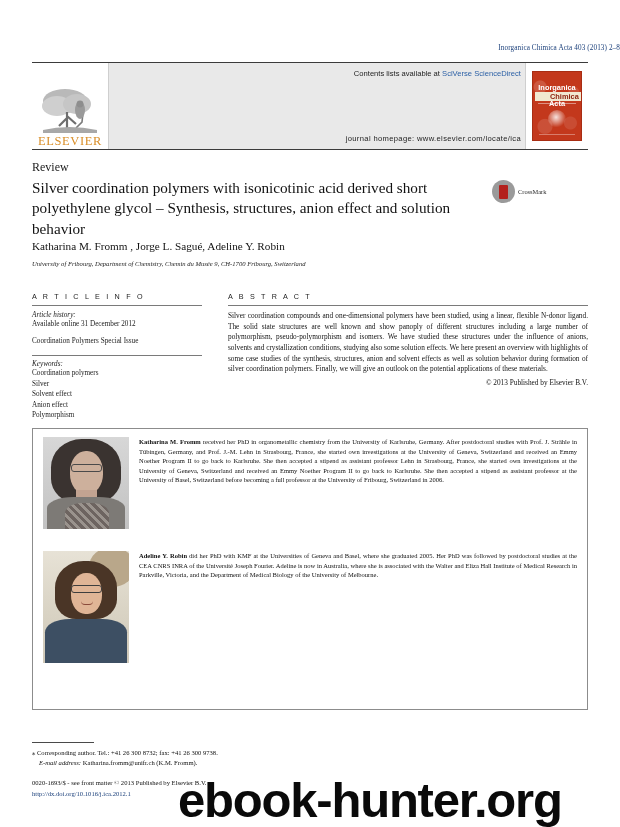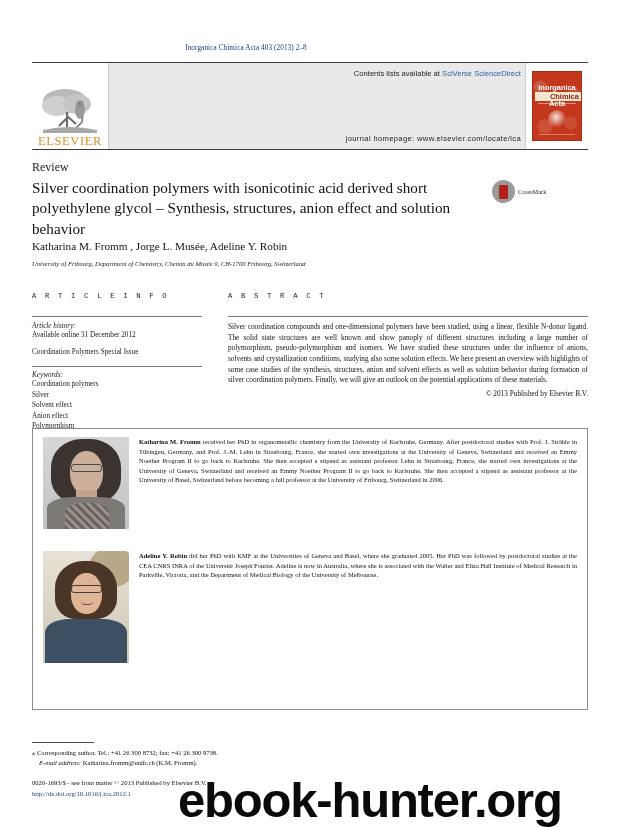--- a/index.html
+++ b/index.html
@@ -14,22 +14,22 @@
     position: relative;
     width: 620px;
     height: 827px;
     background: #ffffff;
     overflow: hidden;
   }
 
   
   .running-head {
     position: absolute;
-    top: 44px; left: 0; width: 492px;
-    text-align: center;
+    top: 44px; left: 0; width: 620px;
+    text-align: right;
     font-size: 7.2px;
     color: #1a3f7a;
     letter-spacing: .1px;
   }
 
   
   .masthead {
     position: absolute;
     top: 62px; left: 32px;
     width: 556px; height: 88px;
@@ -200,25 +200,25 @@
     position: absolute;
     top: 292px; left: 32px;
     width: 170px;
   }
   .abs-col {
     position: absolute;
     top: 292px; left: 228px;
     width: 360px;
   }
   .sec-head {
-    font-family: Liberation Mono, monospace;
+    font-family: Liberation Sans, sans-serif;
     font-size: 7.2px;
     letter-spacing: 2.2px;
     color: #1b1b1b;
-    margin-bottom: 16px;
+    margin-bottom: 4px;
   }
   .hr-thin {
     height: 0.8px; background: #7a7a7a; margin: 4px 0 5px 0;
   }
   .info-label {
     font-size: 7.2px;
     font-style: italic;
     color: #1b1b1b;
   }
   .info-text {
@@ -413,21 +413,21 @@
   </div>
 
   <div class="crossmark">
     <div class="cm-badge">
         <div class="cm-book"></div>
       </div>
     <div class="cm-label">CrossMark</div>
   </div>
 
   <div class="authors">
-    <span>Katharina M. Fromm , Jorge L. Musée, Adeline Y. Robin</span>
+    <span>Katharina M. Fromm , Jorge L. Sagué, Adeline Y. Robin</span>
   </div>
   <div class="affiliation">University of Fribourg, Department of Chemistry, Chemin du Musée 9, CH-1700 Fribourg, Switzerland</div>
 
   <div class="info-col">
     <div class="sec-head">A R T I C L E    I N F O</div>
     <div class="hr-thin"></div>
     <div class="info-label">Article history:</div>
     <div class="info-text">Available online 31 December 2012</div>
     <div style="height:7px"></div>
     <div class="info-text">Coordination Polymers Special Issue</div>

